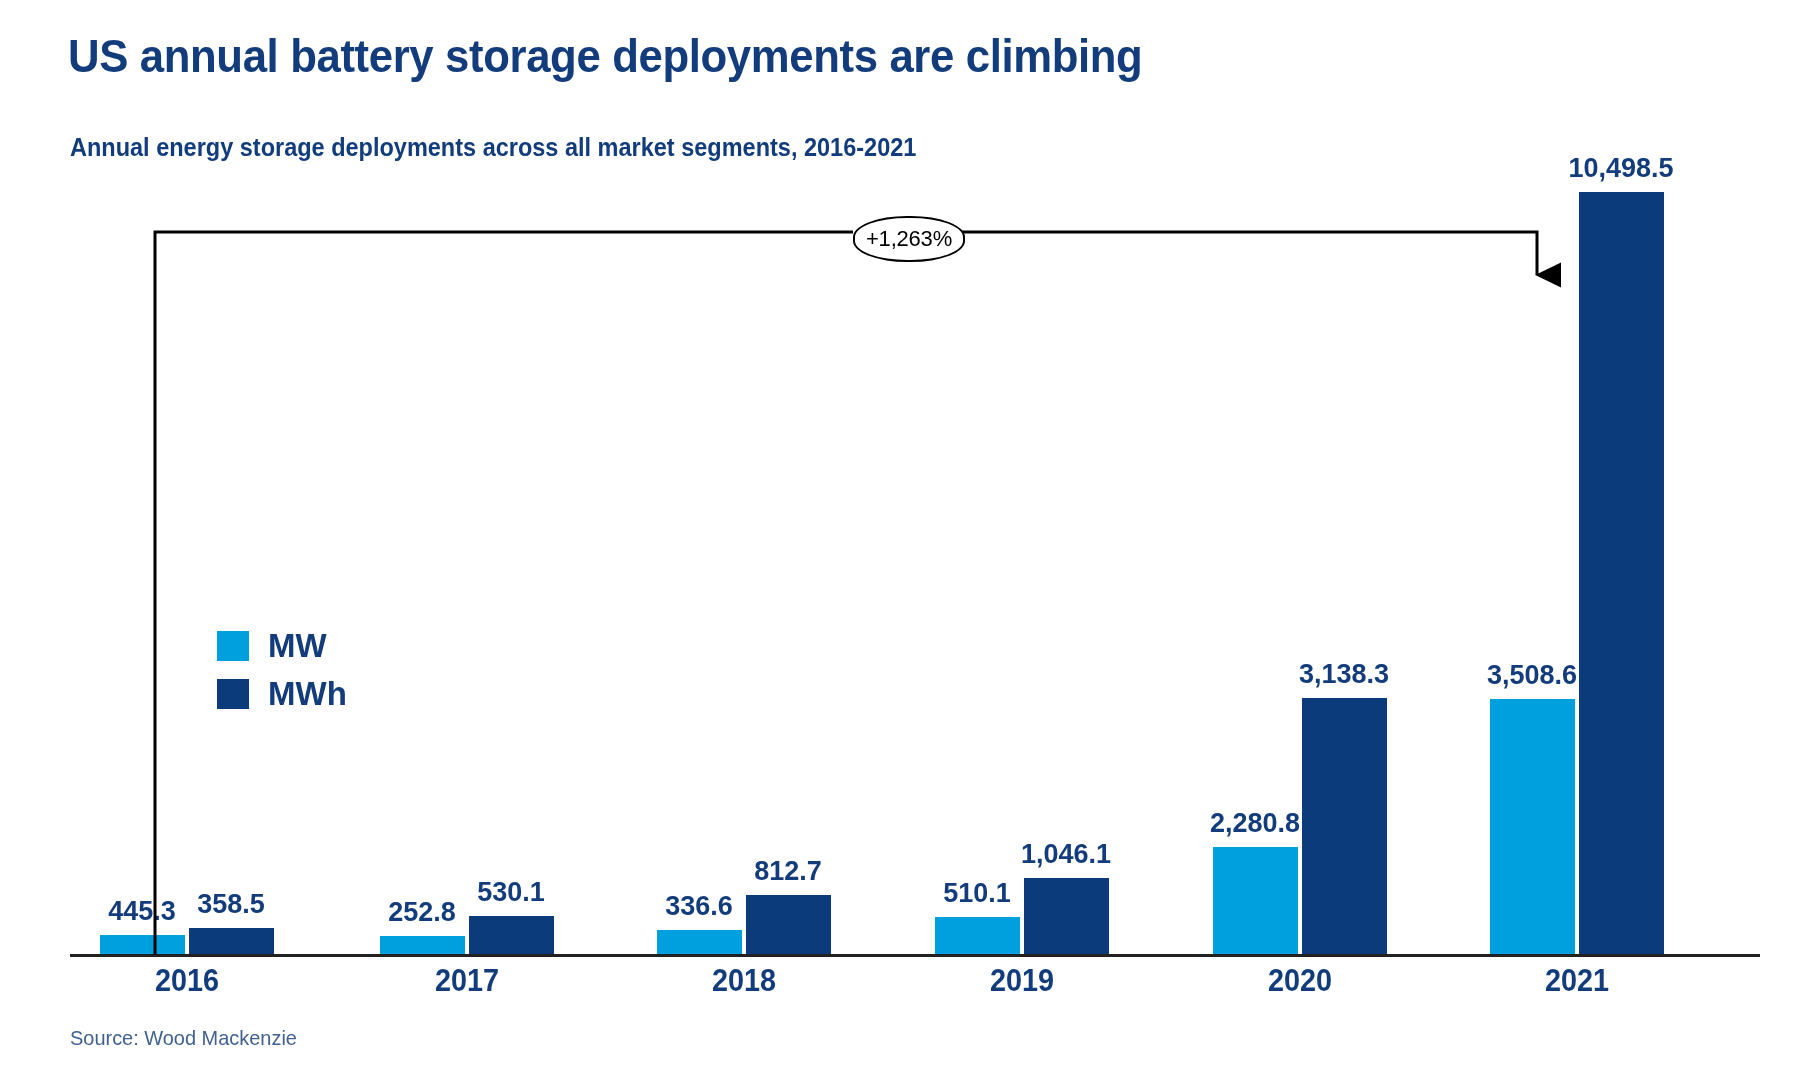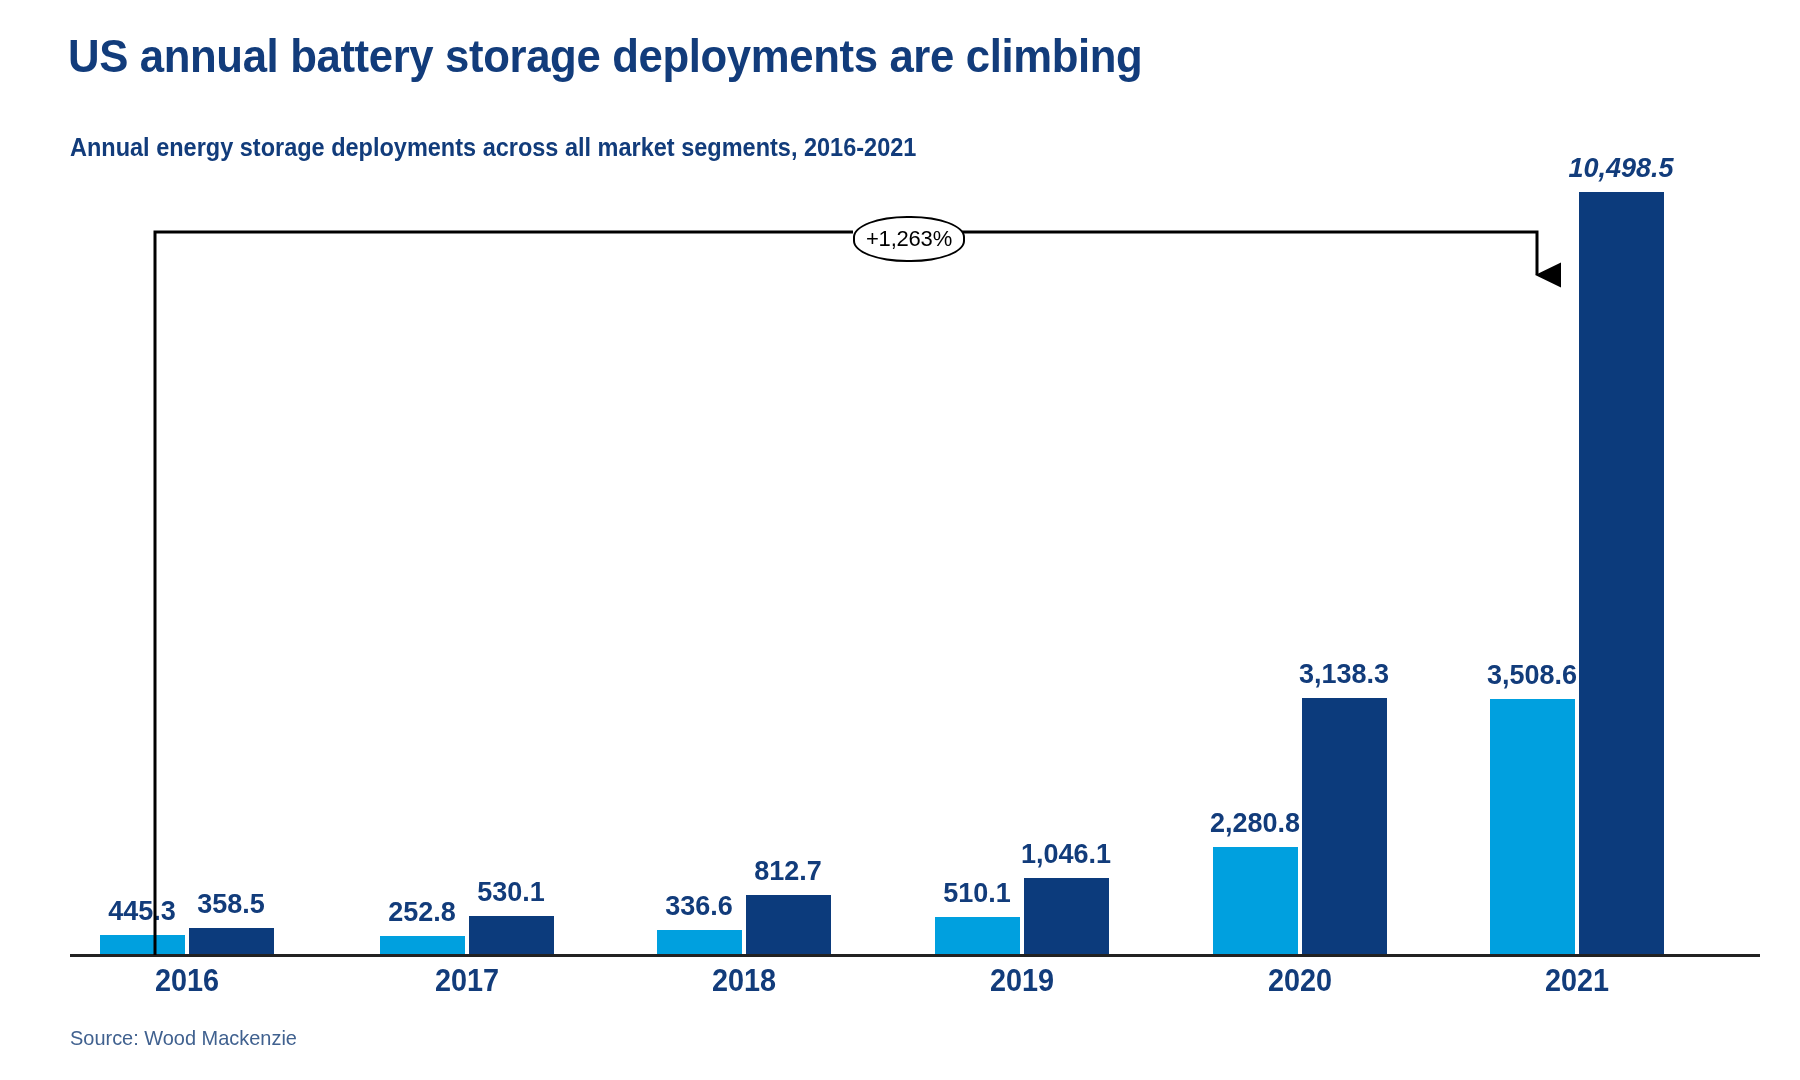--- a/index.html
+++ b/index.html
@@ -116,33 +116,43 @@
         <div class="group" style="left: 1213px; width: 174px;">
           <div class="bar mw" title="MW 2020: 1,471.5" style="height: 106.804px; background: rgb(0, 160, 223);"></div>
           <div class="vlabel" style="left: -18px; bottom: 114.804px;">2,280.8</div>
           <div class="bar mwh" title="MWh 2020: 3,528.5" style="height: 256.105px; background: rgb(12, 59, 124);"></div>
           <div class="vlabel" style="left: 71px; bottom: 264.105px;">3,138.3</div>
         </div>
         <div class="group" style="left: 1490px; width: 174px;">
           <div class="bar mw" title="MW 2021: 3,508.6" style="height: 254.66px; background: rgb(0, 160, 223);"></div>
           <div class="vlabel" style="left: -18px; bottom: 262.66px;">3,508.6</div>
           <div class="bar mwh" title="MWh 2021: 10,498.5" style="height: 762px; background: rgb(12, 59, 124);"></div>
-          <div class="vlabel" style="left: 71px; bottom: 770px; font-style: italic;">10,498.5</div>
+          <div class="vlabel" style="left: 71px; bottom: 770px;">10,498.5</div>
         </div>
       </div>
     <div id="xticks">
         <div class="xtick" style="left: 87px;">2016</div>
         <div class="xtick" style="left: 367px;">2017</div>
         <div class="xtick" style="left: 644px;">2018</div>
         <div class="xtick" style="left: 922px;">2019</div>
         <div class="xtick" style="left: 1200px;">2020</div>
         <div class="xtick" style="left: 1477px;">2021</div>
       </div>
   </div>
 
+  <div class="legend">
+    <div class="legend-row">
+      <span class="swatch mw"></span>
+      <span class="legend-label">MW</span>
+    </div>
+    <div class="legend-row">
+      <span class="swatch mwh"></span>
+      <span class="legend-label">MWh</span>
+    </div>
+  </div>
 
   <svg class="ann-svg" viewBox="0 0 1800 1080">
     <defs>
       <marker id="arrowhead" markerWidth="9" markerHeight="9" refX="4.2" refY="8" orient="auto" markerUnits="strokeWidth">
         <path d="M0,0 L8.4,0 L4.2,8.6 z" fill="#000"></path>
       </marker>
     </defs>
     <path d="M155,955 L155,232 L853,232" fill="none" stroke="#000" stroke-width="3"></path>
     <path d="M961,232 L1537,232 L1537,275" fill="none" stroke="#000" stroke-width="3" marker-end="url(#arrowhead)"></path>
   </svg>

